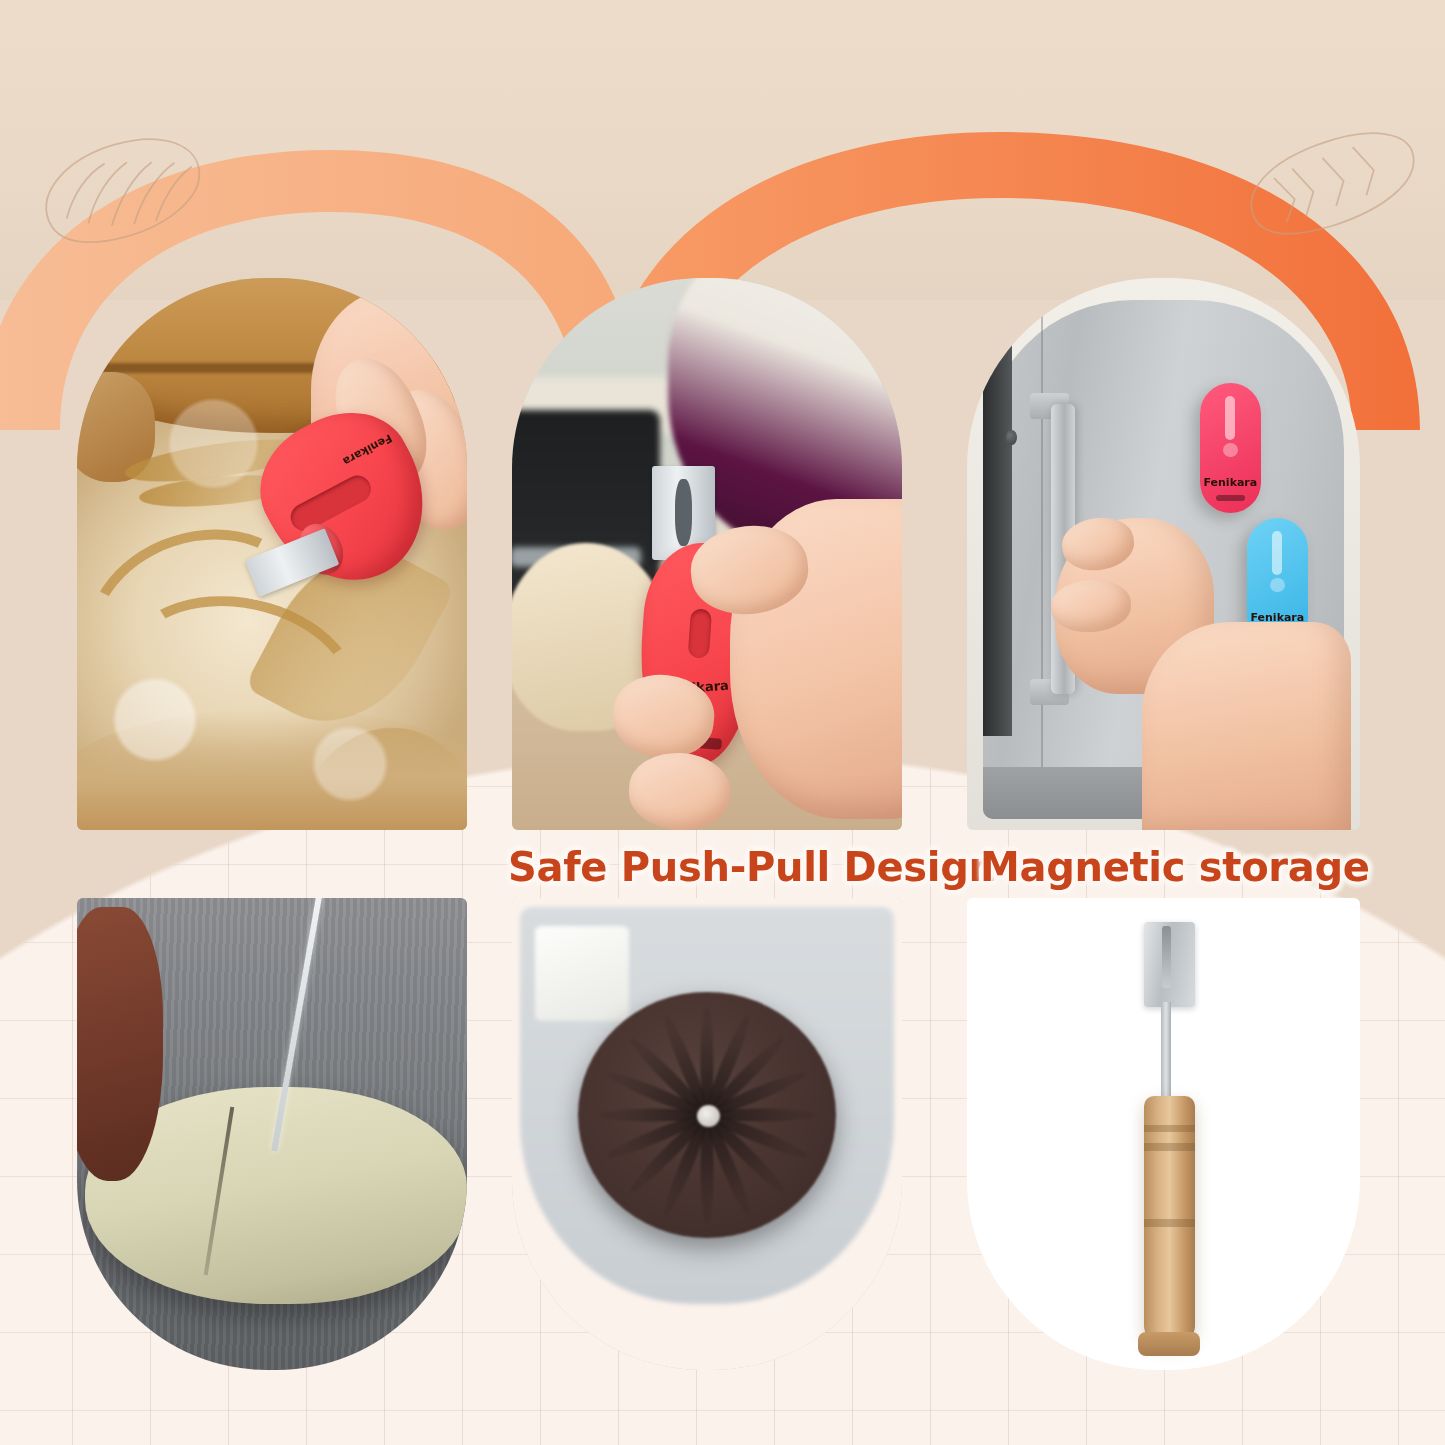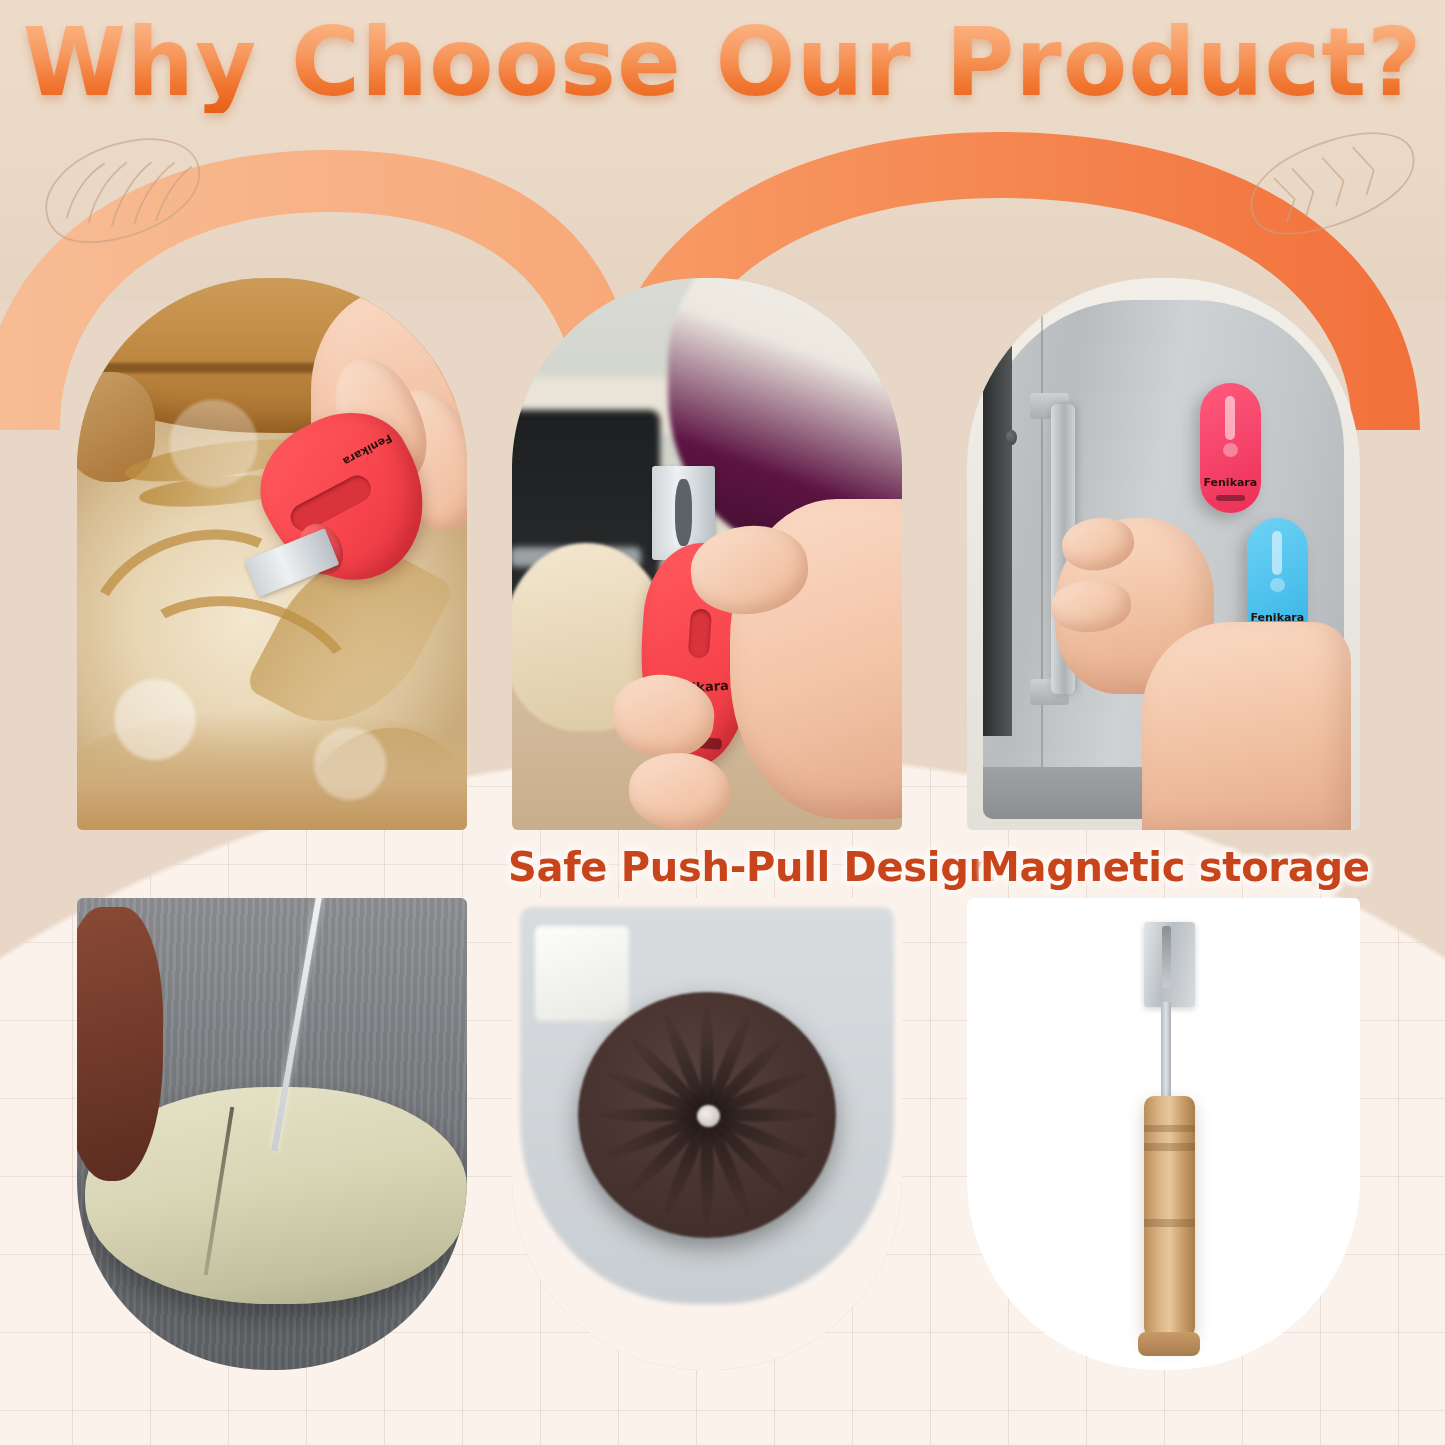--- a/index.html
+++ b/index.html
@@ -253,26 +253,20 @@
   </div>
   <div class="doodle right">
     <svg width="190" height="108" viewBox="0 0 190 108" xmlns="http://www.w3.org/2000/svg">
       <g fill="none" stroke="#c6a184" stroke-width="1.8">
         <path d="M10 66 C6 40 36 18 92 14 C150 10 182 28 180 50 C178 76 140 94 84 96 C38 97 13 86 10 66 Z"></path>
         <path d="M40 34 L54 60 L40 80 M60 30 L74 58 L60 80 M92 28 L106 56 L92 78 M124 26 L138 54 L124 76"></path>
       </g>
     </svg>
   </div>
 
-  <div class="title-wrap">
-    <div style="position:relative;display:inline-block;">
-      <div class="title-outline">Why Choose Our Product?</div>
-      <div class="title">Why Choose Our Product?</div>
-    </div>
-  </div>
 
   <div class="panel top p1" style="left:77px;top:278px;width:390px;height:552px;">
     <div class="ph">
       <div class="crust-top"></div>
       <div class="nub"></div>
       <div class="wheat" style="left:12%;top:30%;width:48%;height:6%;transform:rotate(-8deg);"></div>
       <div class="wheat" style="left:16%;top:36%;width:40%;height:5%;transform:rotate(-5deg);"></div>
       <div class="swirl" style="left:2%;top:46%;width:54%;height:30%;transform:rotate(-18deg);"></div>
       <div class="swirl" style="left:10%;top:58%;width:58%;height:28%;transform:rotate(12deg);"></div>
       <div class="wheat" style="left:52%;top:48%;width:36%;height:34%;border-radius:60% 10% 60% 10%;transform:rotate(28deg);opacity:.8;"></div>

